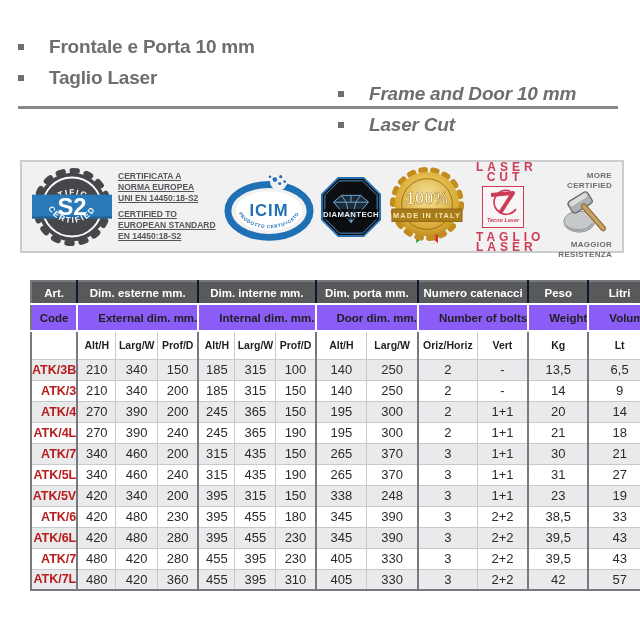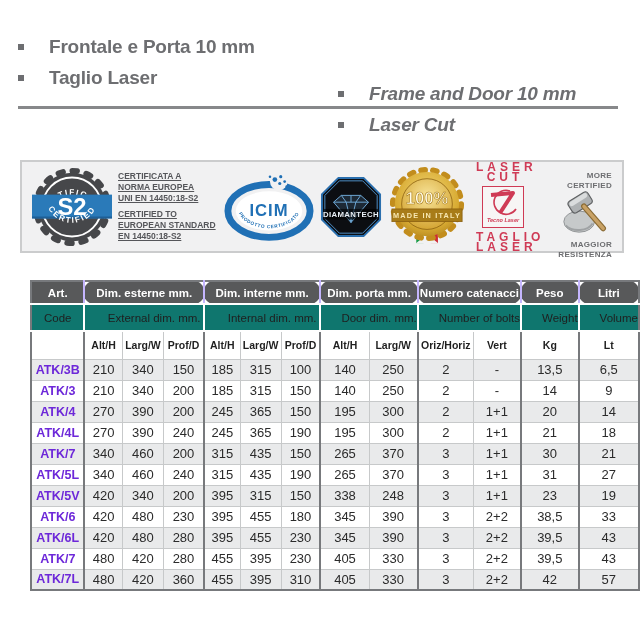--- a/index.html
+++ b/index.html
@@ -38,26 +38,26 @@
   .resist-line { color:#6d6e71; font-size:8px; font-weight:bold; line-height:9.5px; letter-spacing:0.3px; }
 
   
   .spec-wrap { position:absolute; top:280px; left:22px; }
   table { border-collapse:collapse; table-layout:fixed; }
   table, th, td { border:1px solid #c7c9ca; }
   table { border:2px solid #77797c;margin-left:8px; }
   th, td { text-align:center; vertical-align:middle; overflow:hidden; white-space:nowrap; }
   .h1 { background:#58595a; color:#fff; font-size:11.5px; font-weight:bold; height:23px;
         border-bottom:2px solid #fff; }
-  .h1.ws { border-left:2px solid #c4b5fd;border-radius:10px; }
-  .h2 { background:#0f766e; color:#1f1f1f; font-size:11.5px; font-weight:normal; height:27px;
+  .h1.ws { border-left:2px solid #0f172a; }
+  .h2 { background:#8b5cf6; color:#1f1f1f; font-size:11.5px; font-weight:bold; height:27px;
         border-bottom:2px solid #fff; }
   .h2.ws { border-left:2px solid #fff;padding-left:20px; }
   .h3 { background:#fff; color:#1f1f1f; font-size:10.5px; font-weight:bold; height:28px; }
-  tbody th { font-size:12.5px; font-weight:bold; color:#6d28d9; height:21px; }
+  tbody th { font-size:12.5px; font-weight:bold; color:#b91c1c; height:21px;text-align:right; }
   tbody td { font-size:13px; color:#2b2b2b; height:21px; }
   tbody tr.alt th, tbody tr.alt td { background:#e9eaeb; }
   .gb { border-left:2px solid #77797c; }
 
   svg text { font-family:"Liberation Sans",sans-serif; }
 </style>
 </head>
 <body>
 
 <div class="features">

